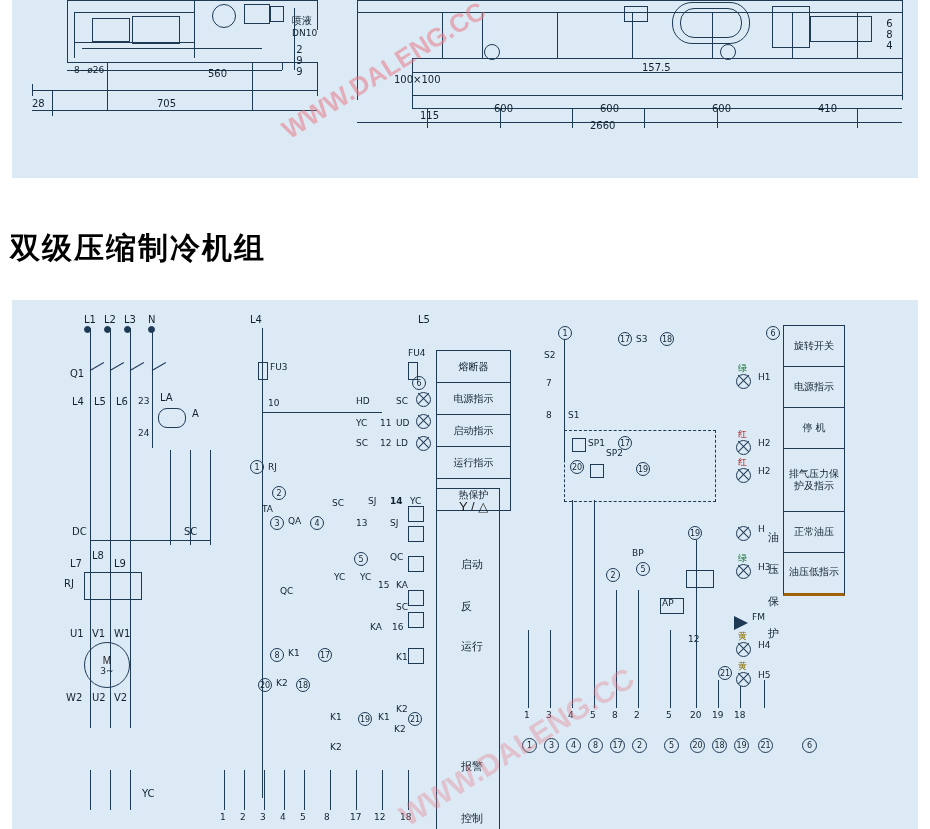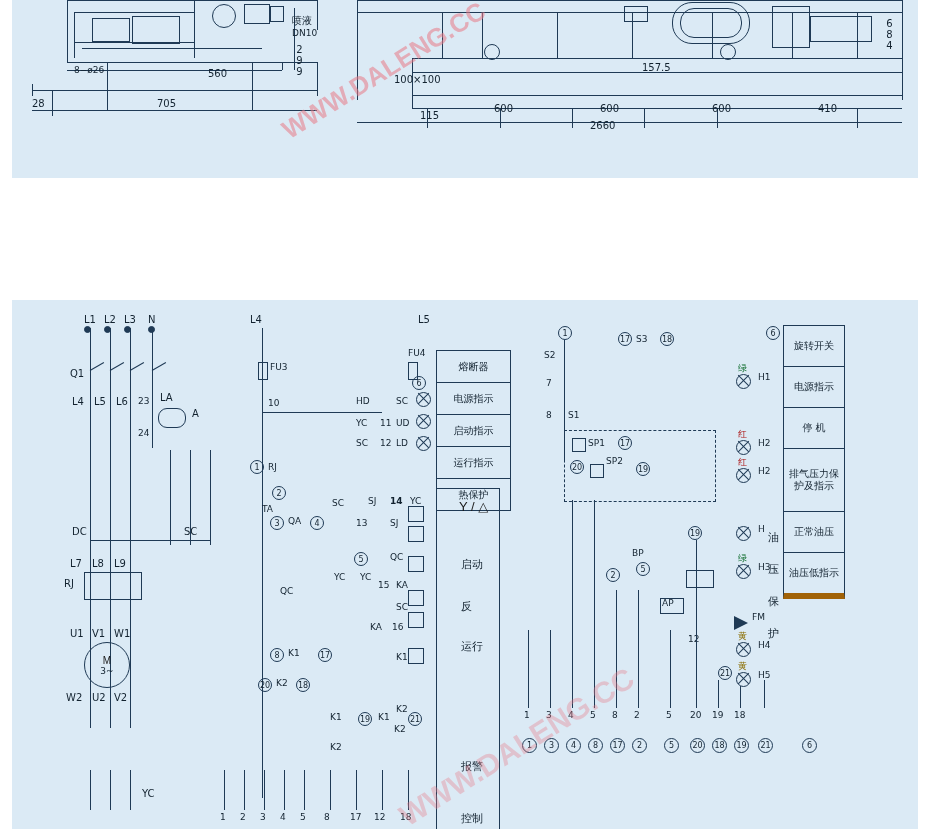--- a/index.html
+++ b/index.html
@@ -28,21 +28,21 @@
   .circ{position:absolute;border:1px solid #1f3a55;border-radius:50%;display:flex;align-items:center;justify-content:center;font-size:8px;font-family:"DejaVu Sans", sans-serif;color:#12222f;}
   .dash{position:absolute;border:1px dashed #1f3a55;}
   .lamp{position:absolute;width:13px;height:13px;border:1px solid #1f3a55;border-radius:50%;}
   .lamp:before,.lamp:after{content:"";position:absolute;left:-1px;top:5px;width:15px;height:1px;background:#1f3a55;}
   .lamp:before{transform:rotate(45deg);}
   .lamp:after{transform:rotate(-45deg);}
 
   
   .legend{position:absolute;left:771px;top:25px;width:62px;}
   .legend .cell{border:1px solid #1f3a55;border-bottom:none;height:40px;display:flex;align-items:center;justify-content:center;text-align:center;font-size:10px;line-height:12px;font-family:"DejaVu Sans", sans-serif;color:#12222f;padding:0 2px;}
-  .legend .cell:last-child{border-bottom:6px solid #a16207;}
+  .legend .cell:last-child{border-bottom:3px solid #a16207;font-family:Liberation Mono, monospace;}
 
   
   .stack{position:absolute;left:424px;top:50px;width:75px;}
   .stack .cell{border:1px solid #1f3a55;border-bottom:none;height:31px;display:flex;align-items:center;justify-content:center;font-size:10px;font-family:"DejaVu Sans", sans-serif;color:#12222f;}
   .stack .cell:last-child{border-bottom:1px solid #1f3a55;}
 
   
   .centerbox{position:absolute;left:424px;top:188px;width:62px;height:440px;border:1px solid #1f3a55;}
   .centerbox .ytext{position:absolute;left:22px;top:10px;font-size:13px;}
 
@@ -126,20 +126,21 @@
     <div class="lbl" style="left:408px;top:110px;">115</div>
     <div class="lbl" style="left:482px;top:103px;">600</div>
     <div class="lbl" style="left:588px;top:103px;">600</div>
     <div class="lbl" style="left:700px;top:103px;">600</div>
     <div class="lbl" style="left:806px;top:103px;">410</div>
     <div class="lbl" style="left:578px;top:120px;">2660</div>
 
     <div class="wm wm1">WWW.DALENG.CC</div>
   </div>
 
+  <div class="title">双级压缩制冷机组</div>
 
   <div class="panel-bottom">
 
     <div class="ln v" style="left:78px;top:28px;height:400px;"></div>
     <div class="ln v" style="left:98px;top:28px;height:400px;"></div>
     <div class="ln v" style="left:118px;top:28px;height:400px;"></div>
     <div class="ln v" style="left:140px;top:28px;height:120px;"></div>
 
     <div class="lbl" style="left:72px;top:14px;">L1</div>
     <div class="lbl" style="left:92px;top:14px;">L2</div>
@@ -169,21 +170,21 @@
     <div class="lbl" style="left:180px;top:108px;">A</div>
 
     <div class="lbl" style="left:60px;top:226px;">DC</div>
     <div class="lbl" style="left:172px;top:226px;">SC</div>
     <div class="ln h" style="left:78px;top:240px;width:120px;"></div>
     <div class="ln v" style="left:198px;top:150px;height:95px;"></div>
     <div class="ln v" style="left:178px;top:150px;height:95px;"></div>
     <div class="ln v" style="left:158px;top:150px;height:95px;"></div>
 
     <div class="lbl" style="left:58px;top:258px;">L7</div>
-    <div class="lbl" style="left:80px;top:258px;">L8</div>
+    <div class="lbl" style="left:80px;top:250px;">L8</div>
     <div class="lbl" style="left:102px;top:258px;">L9</div>
     <div class="lbl" style="left:52px;top:278px;">RJ</div>
     <div class="box" style="left:72px;top:272px;width:56px;height:26px;"></div>
 
     <div class="lbl" style="left:58px;top:328px;">U1</div>
     <div class="lbl" style="left:80px;top:328px;">V1</div>
     <div class="lbl" style="left:102px;top:328px;text-align:center;">W1</div>
     <div class="motor" style="left:72px;top:342px;">
       <span>M</span>
       <span class="lbl s" style="position:static;">3~</span>
@@ -292,21 +293,21 @@
     <div class="lbl s" style="left:726px;top:62px;color:#116e2f;">绿</div>
     <div class="lamp" style="left:724px;top:74px;"></div>
     <div class="lbl s" style="left:746px;top:72px;">H1</div>
 
     <div class="dash" style="left:552px;top:130px;width:150px;height:70px;"></div>
     <div class="box" style="left:560px;top:138px;width:12px;height:12px;"></div>
     <div class="lbl s" style="left:576px;top:138px;">SP1</div>
     <div class="circ" style="left:606px;top:136px;width:12px;height:12px;">17</div>
     <div class="circ" style="left:558px;top:160px;width:12px;height:12px;">20</div>
     <div class="box" style="left:578px;top:164px;width:12px;height:12px;"></div>
-    <div class="lbl s" style="left:594px;top:156px;">SP2</div>
+    <div class="lbl s" style="left:594px;top:148px;">SP2</div>
     <div class="circ" style="left:624px;top:162px;width:12px;height:12px;">19</div>
     <div class="lbl s" style="left:726px;top:128px;color:#a11;">红</div>
     <div class="lamp" style="left:724px;top:140px;"></div>
     <div class="lbl s" style="left:746px;top:138px;">H2</div>
     <div class="lbl s" style="left:726px;top:156px;color:#a11;">红</div>
     <div class="lamp" style="left:724px;top:168px;"></div>
     <div class="lbl s" style="left:746px;top:166px;">H2</div>
 
     <div class="circ" style="left:676px;top:226px;width:12px;height:12px;">19</div>
     <div class="lamp" style="left:724px;top:226px;"></div>

